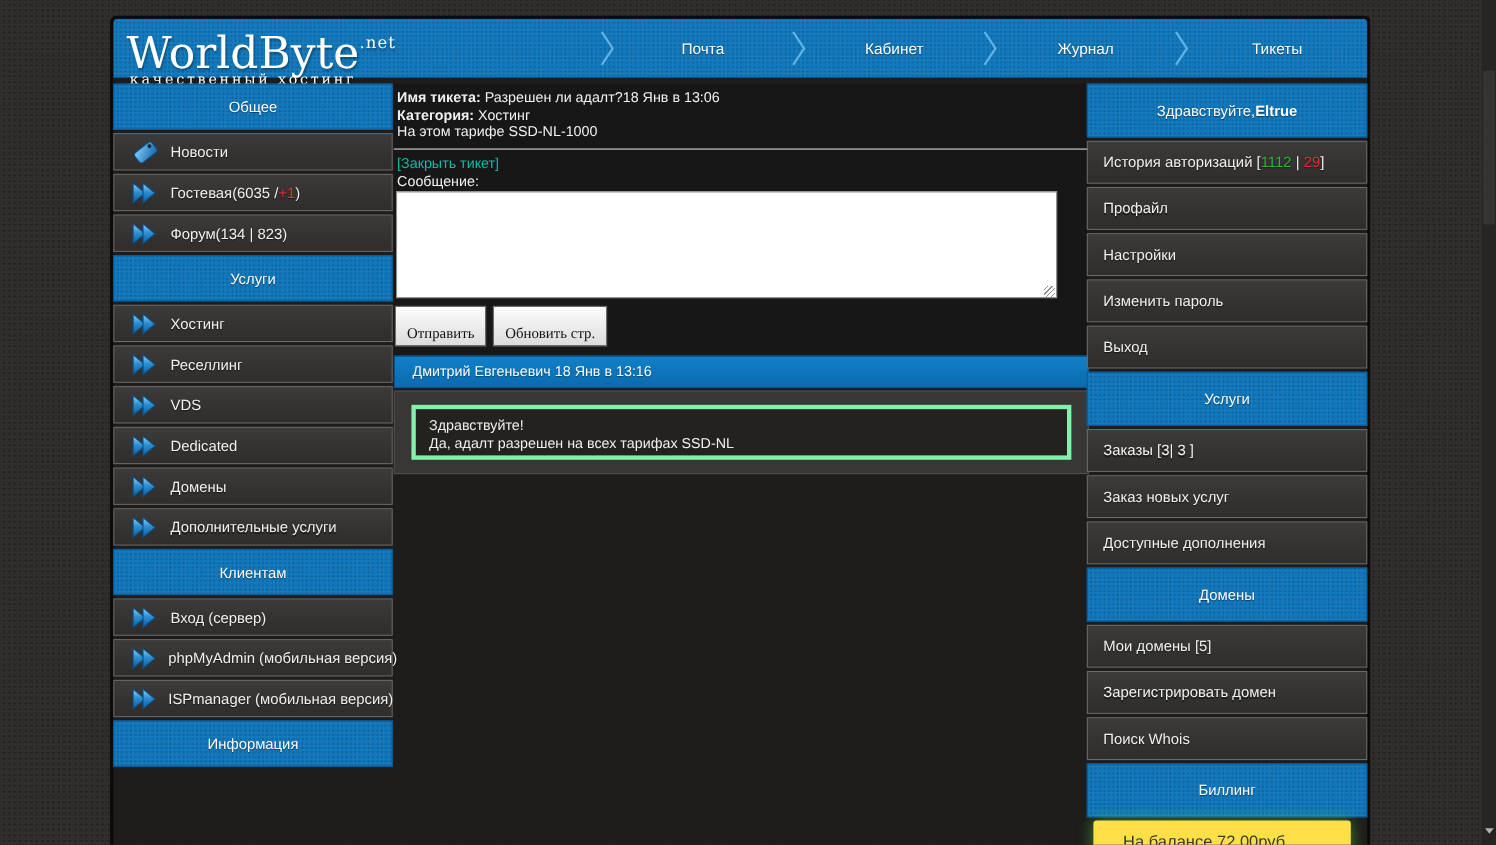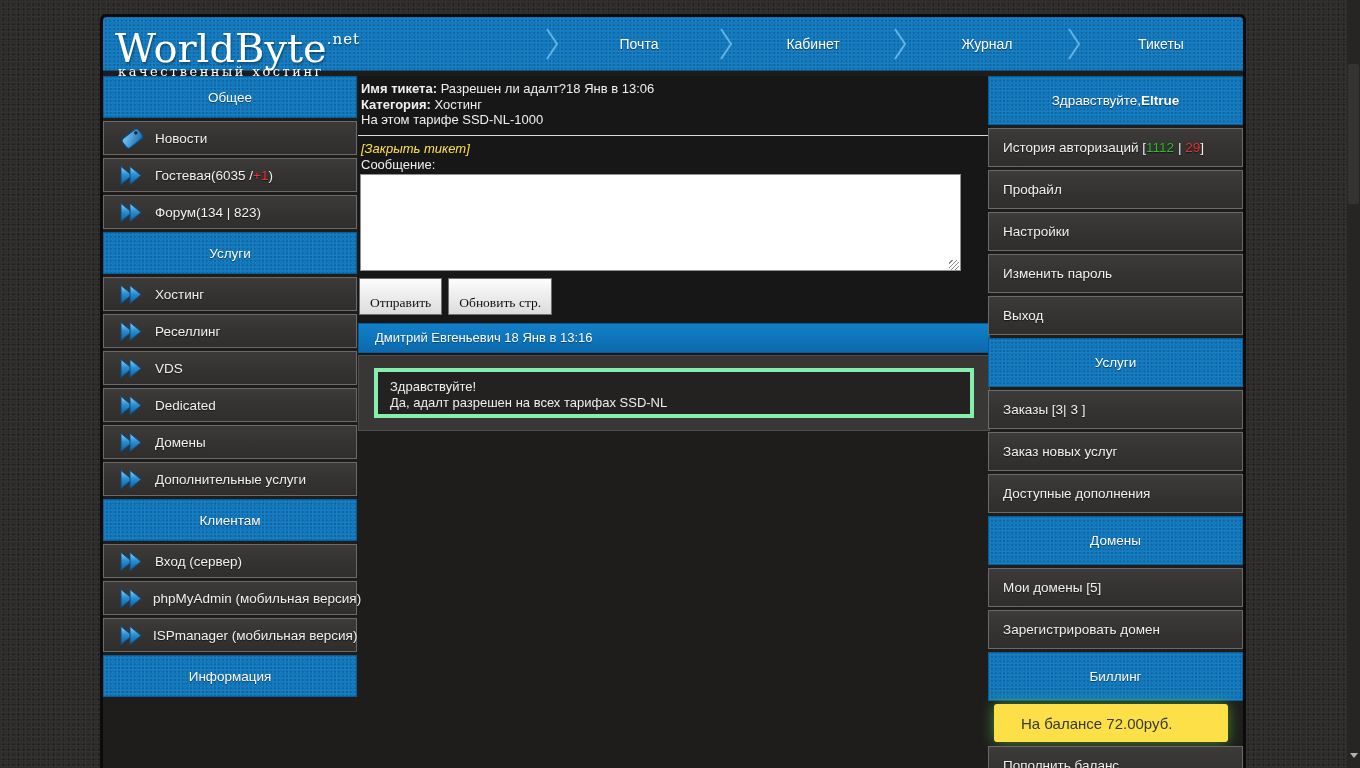--- a/index.html
+++ b/index.html
@@ -68,21 +68,21 @@
     color:#333b33; font-size:15px; padding-left:27px; cursor:default;
   }
   
   .middle {
     position:absolute; left:255px; top:59px; width:632px; height:322px;
     background:#181717; color:#f0f0f0; font-size:13px;
   }
   .ticket-info { margin:5px 4px 0 3px; line-height:15.5px; }
   .ticket-info b { font-weight:bold; }
   .sep { border:0; border-top:1px solid #d9d9d9; margin:7px 0 5px 0; }
-  .close-link { display:inline-block; margin:0 0 0 3px; color:#fde047; text-decoration:none; cursor:pointer;font-style:italic; }
+  .close-link { display:inline-block; margin:0 0 0 3px; color:#14b8a6; text-decoration:none; cursor:pointer; }
   .msg-label { margin:1px 0 0 3px; }
   .ta-wrap { position:relative; width:601px; margin:2px 0 0 2px; }
   textarea.reply {
     width:601px; height:97px; background:#fff; border:1px solid #919191;
     resize:none; font-family:"Liberation Sans", sans-serif; font-size:13px; padding:3px 5px;
   }
   .resize-corner {
     position:absolute; right:2px; bottom:4px; width:10px; height:10px; pointer-events:none;
     background:repeating-linear-gradient(135deg, transparent 0 2px, #8a8a8a 2px 3px);
   }
@@ -425,20 +425,23 @@
       </div>
       <div class="sb-header tex">
         <span>Домены</span>
       </div>
       <div class="sb-row">
         <span class="lbl"><span>Мои домены [5]</span></span>
       </div>
       <div class="sb-row">
         <span class="lbl"><span>Зарегистрировать домен</span></span>
       </div>
+      <div class="sb-row">
+        <span class="lbl"><span>Поиск Whois</span></span>
+      </div>
       <div class="sb-header tex">
         <span>Биллинг</span>
       </div>
       <div class="balance-row">
         <span>На балансе 72.00руб.</span>
       </div>
       <div class="sb-row">
         <span class="lbl"><span>Пополнить баланс</span></span>
       </div>
     </div>

